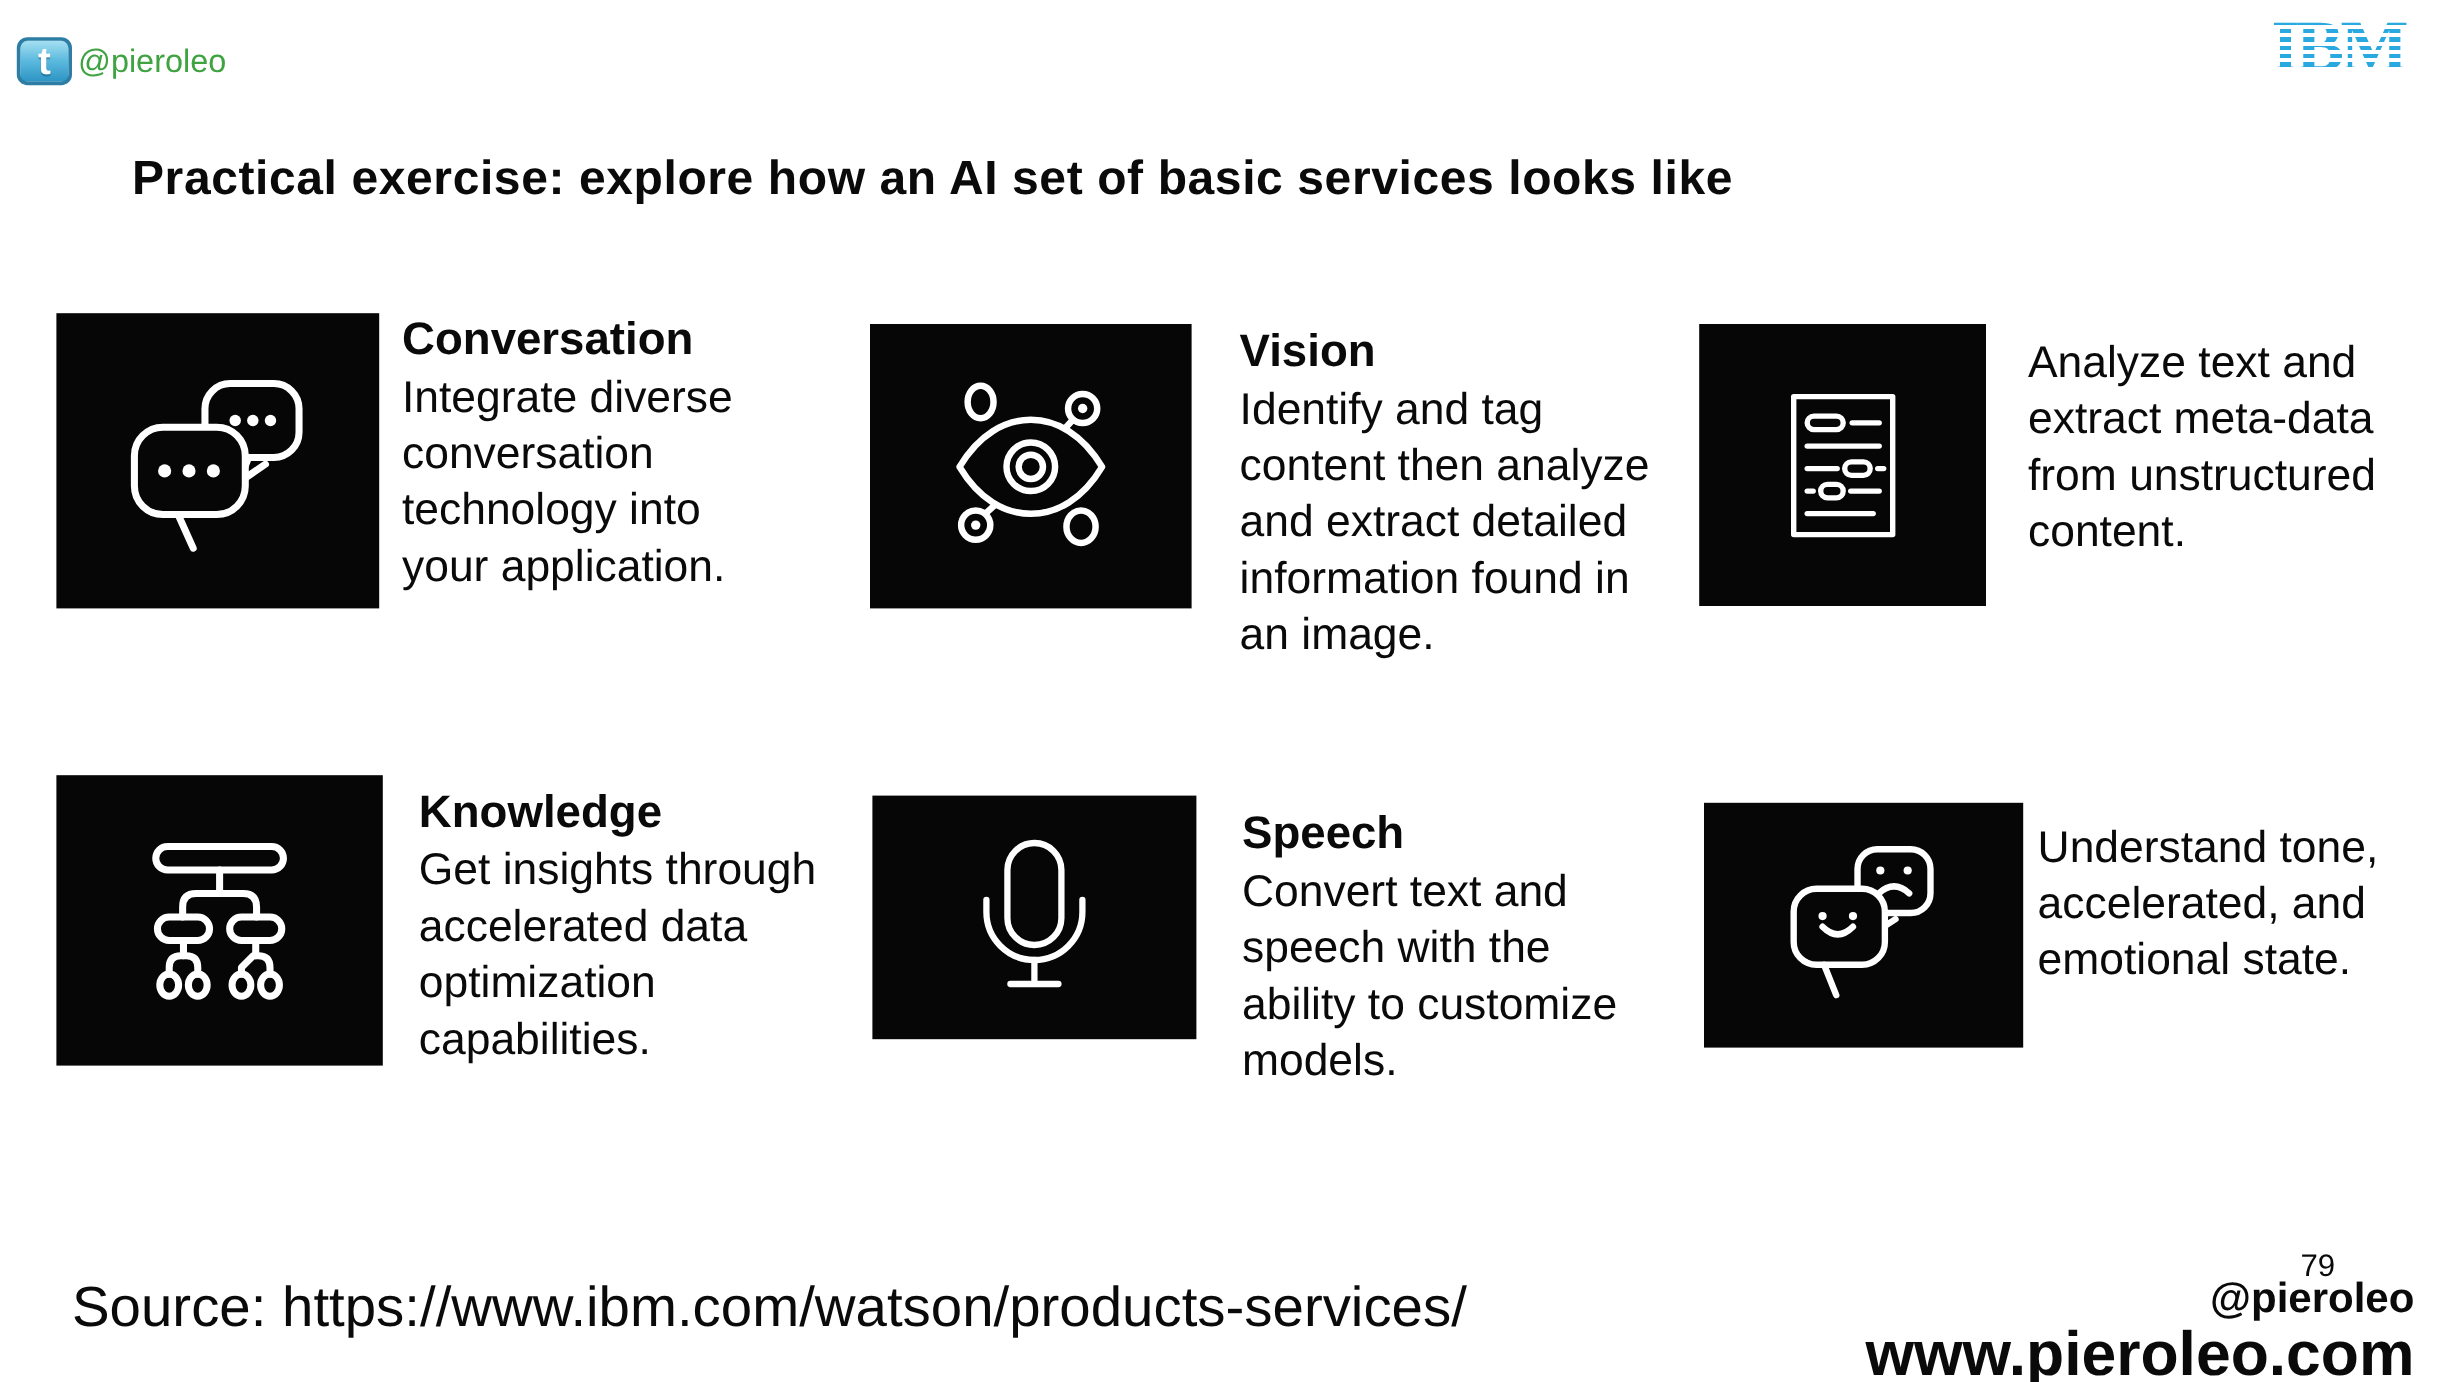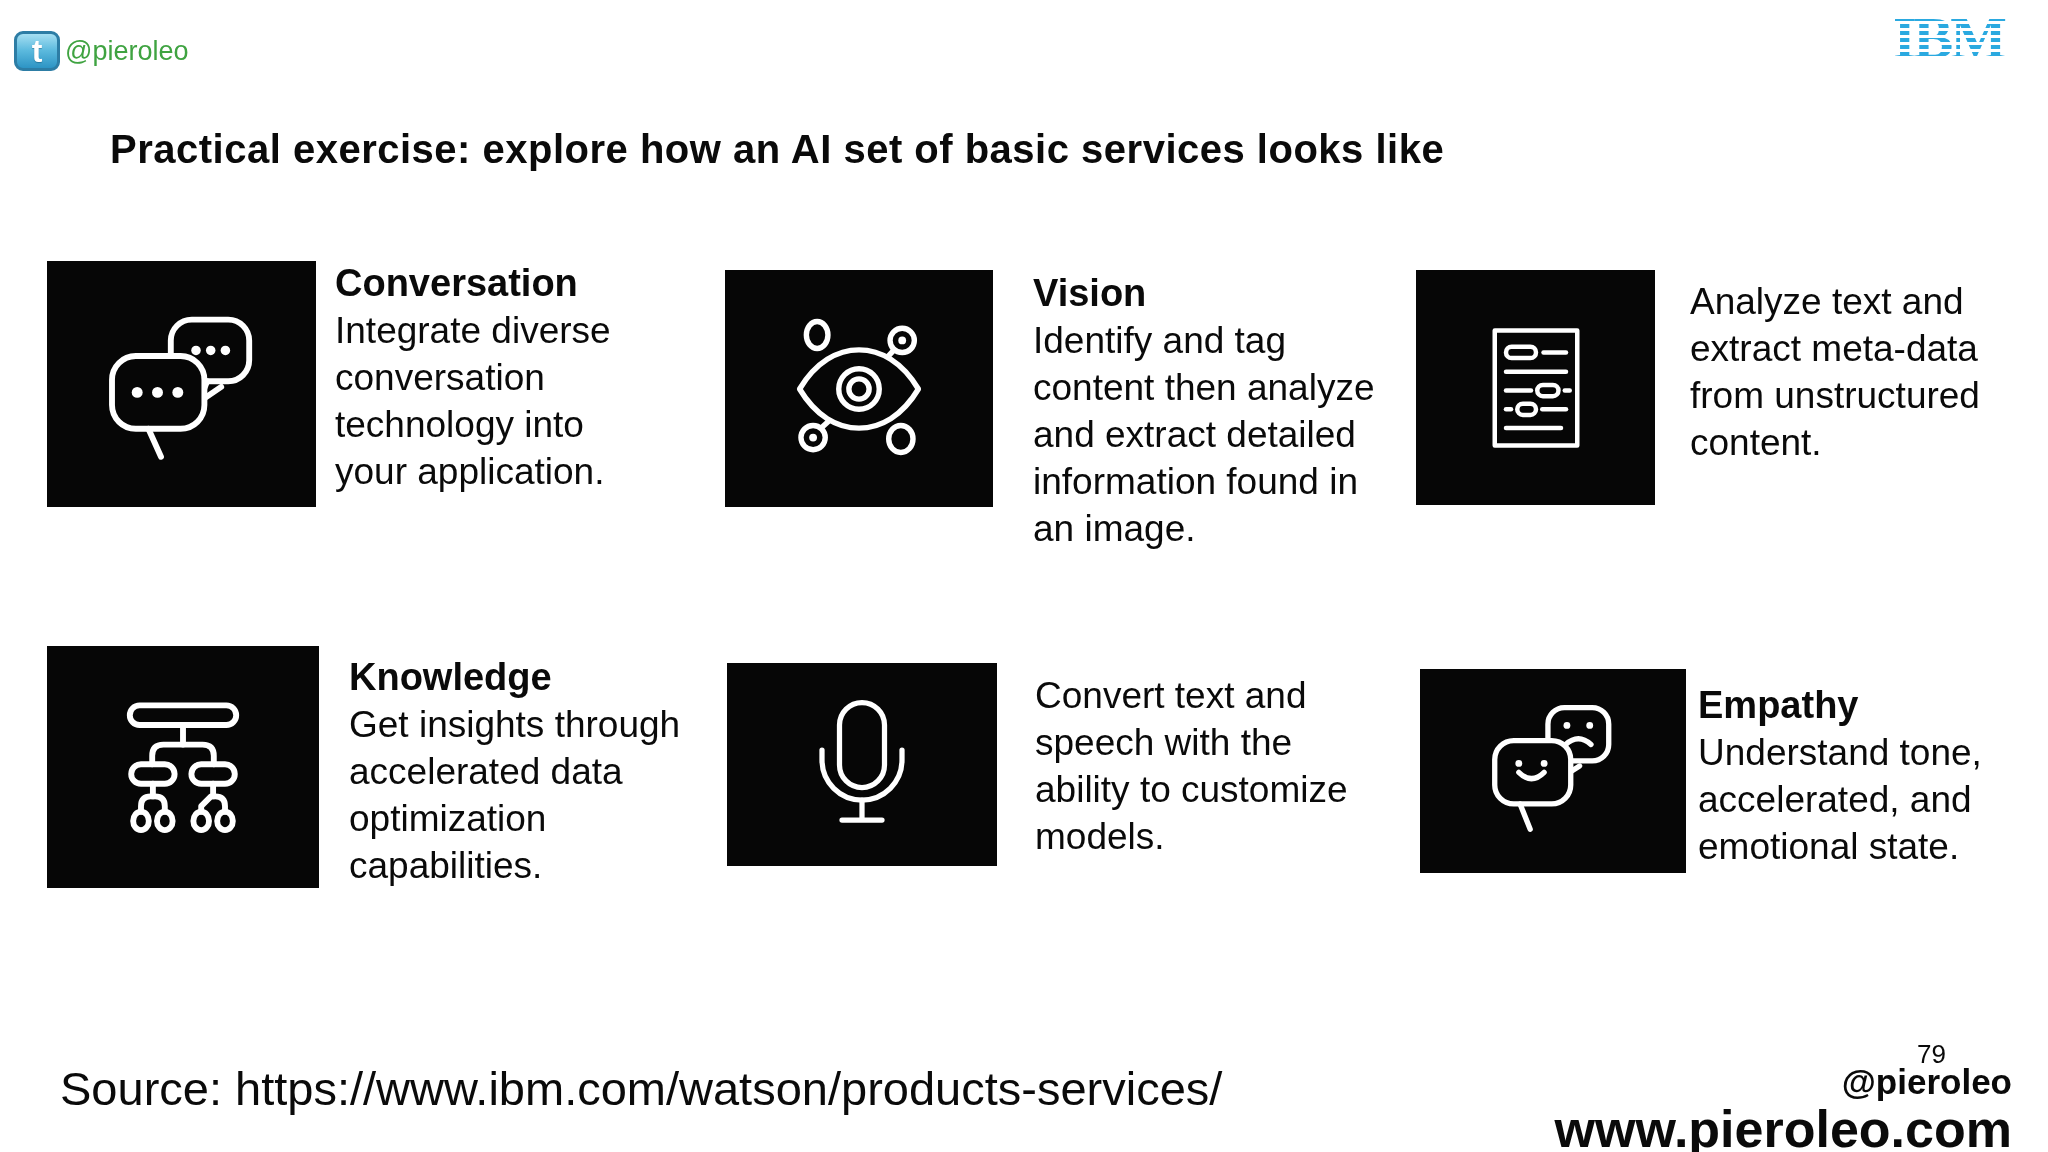--- a/index.html
+++ b/index.html
@@ -198,25 +198,25 @@
   <div class="card-text" id="text-language">
     <p>Analyze text and extract meta-data from unstructured content.</p>
   </div>
 
   <div class="card-text" id="text-knowledge">
     <h3>Knowledge</h3>
     <p>Get insights through accelerated data optimization capabilities.</p>
   </div>
 
   <div class="card-text" id="text-speech">
+    <h3>Speech</h3>
     <p>Convert text and speech with the ability to customize models.</p>
   </div>
 
   <div class="card-text" id="text-empathy">
-    <h3>Empathy</h3>
     <p>Understand tone, accelerated, and emotional state.</p>
   </div>
 
   <div class="source">Source: https://www.ibm.com/watson/products-services/</div>
   <div class="br-handle">@pieroleo</div>
   <div class="br-page">79</div>
   <div class="br-site">www.pieroleo.com</div>
 
 </div>
 

